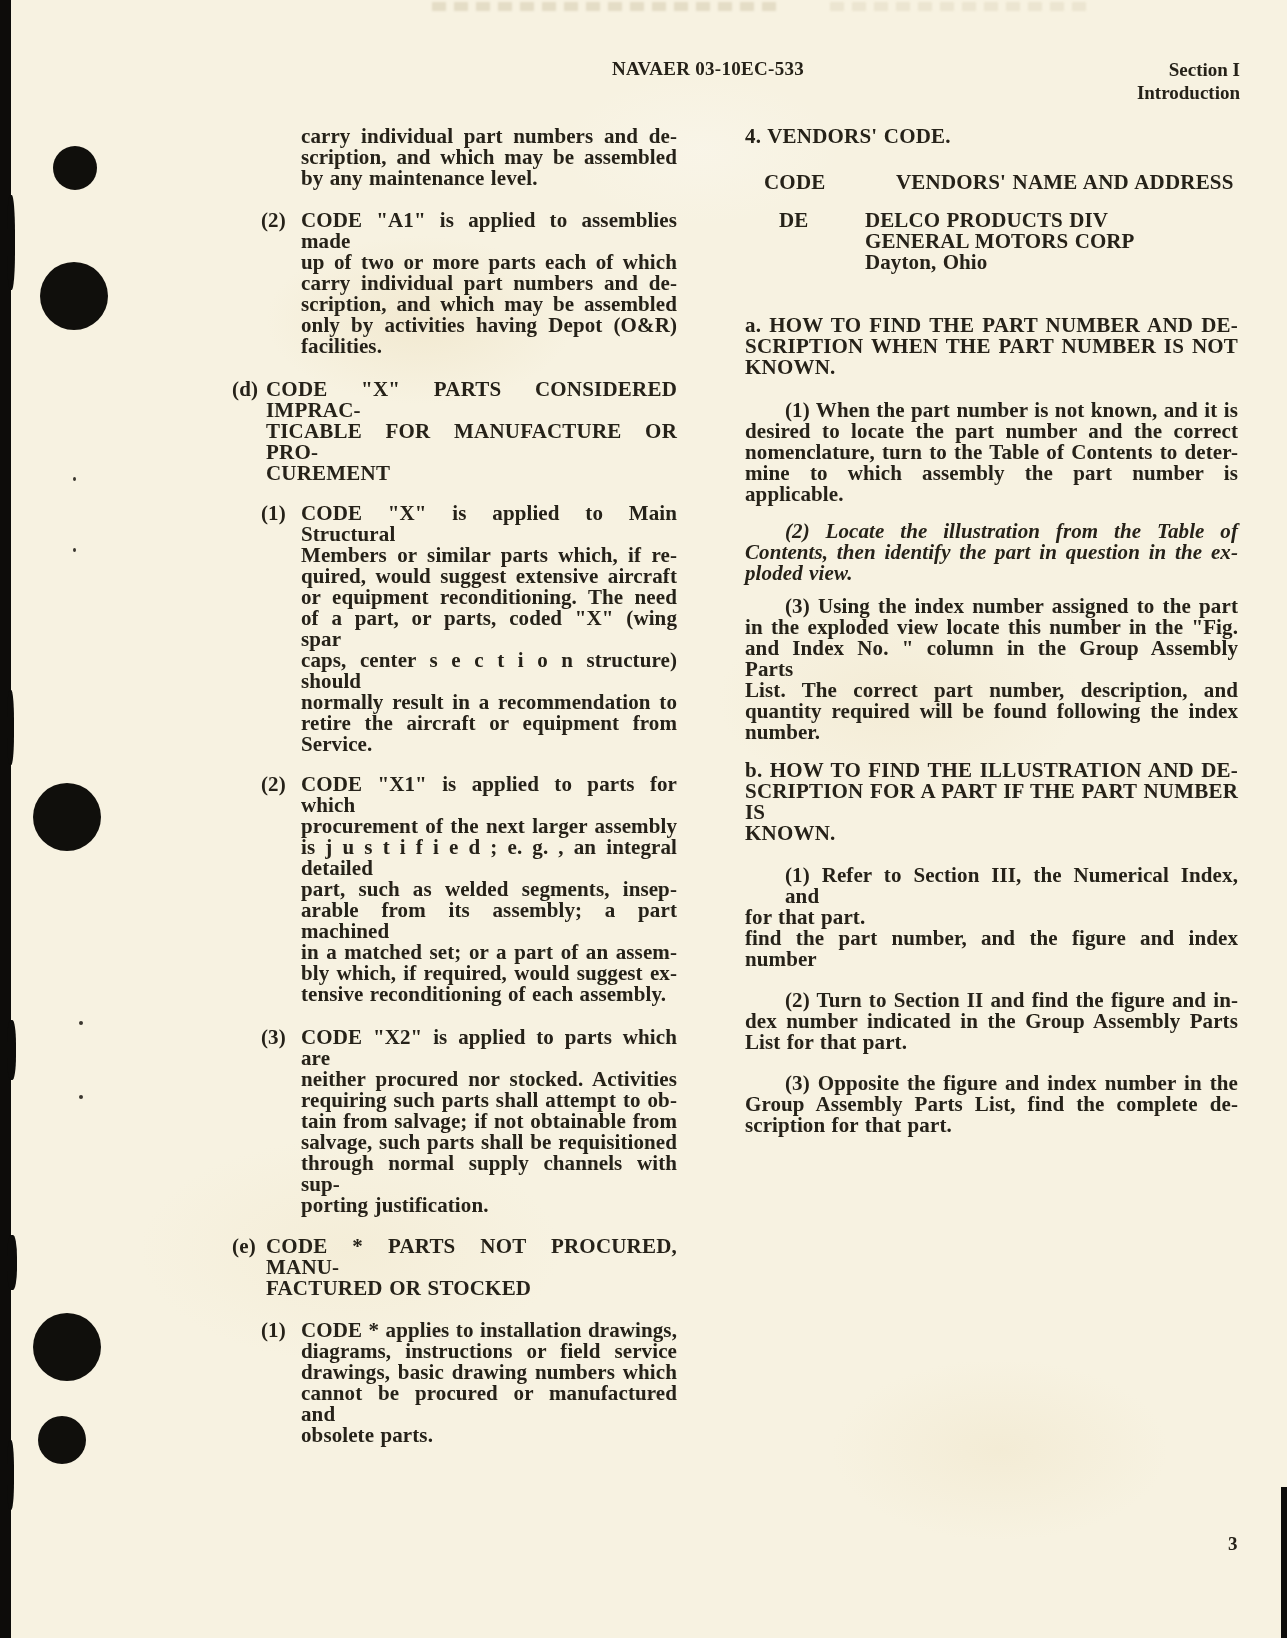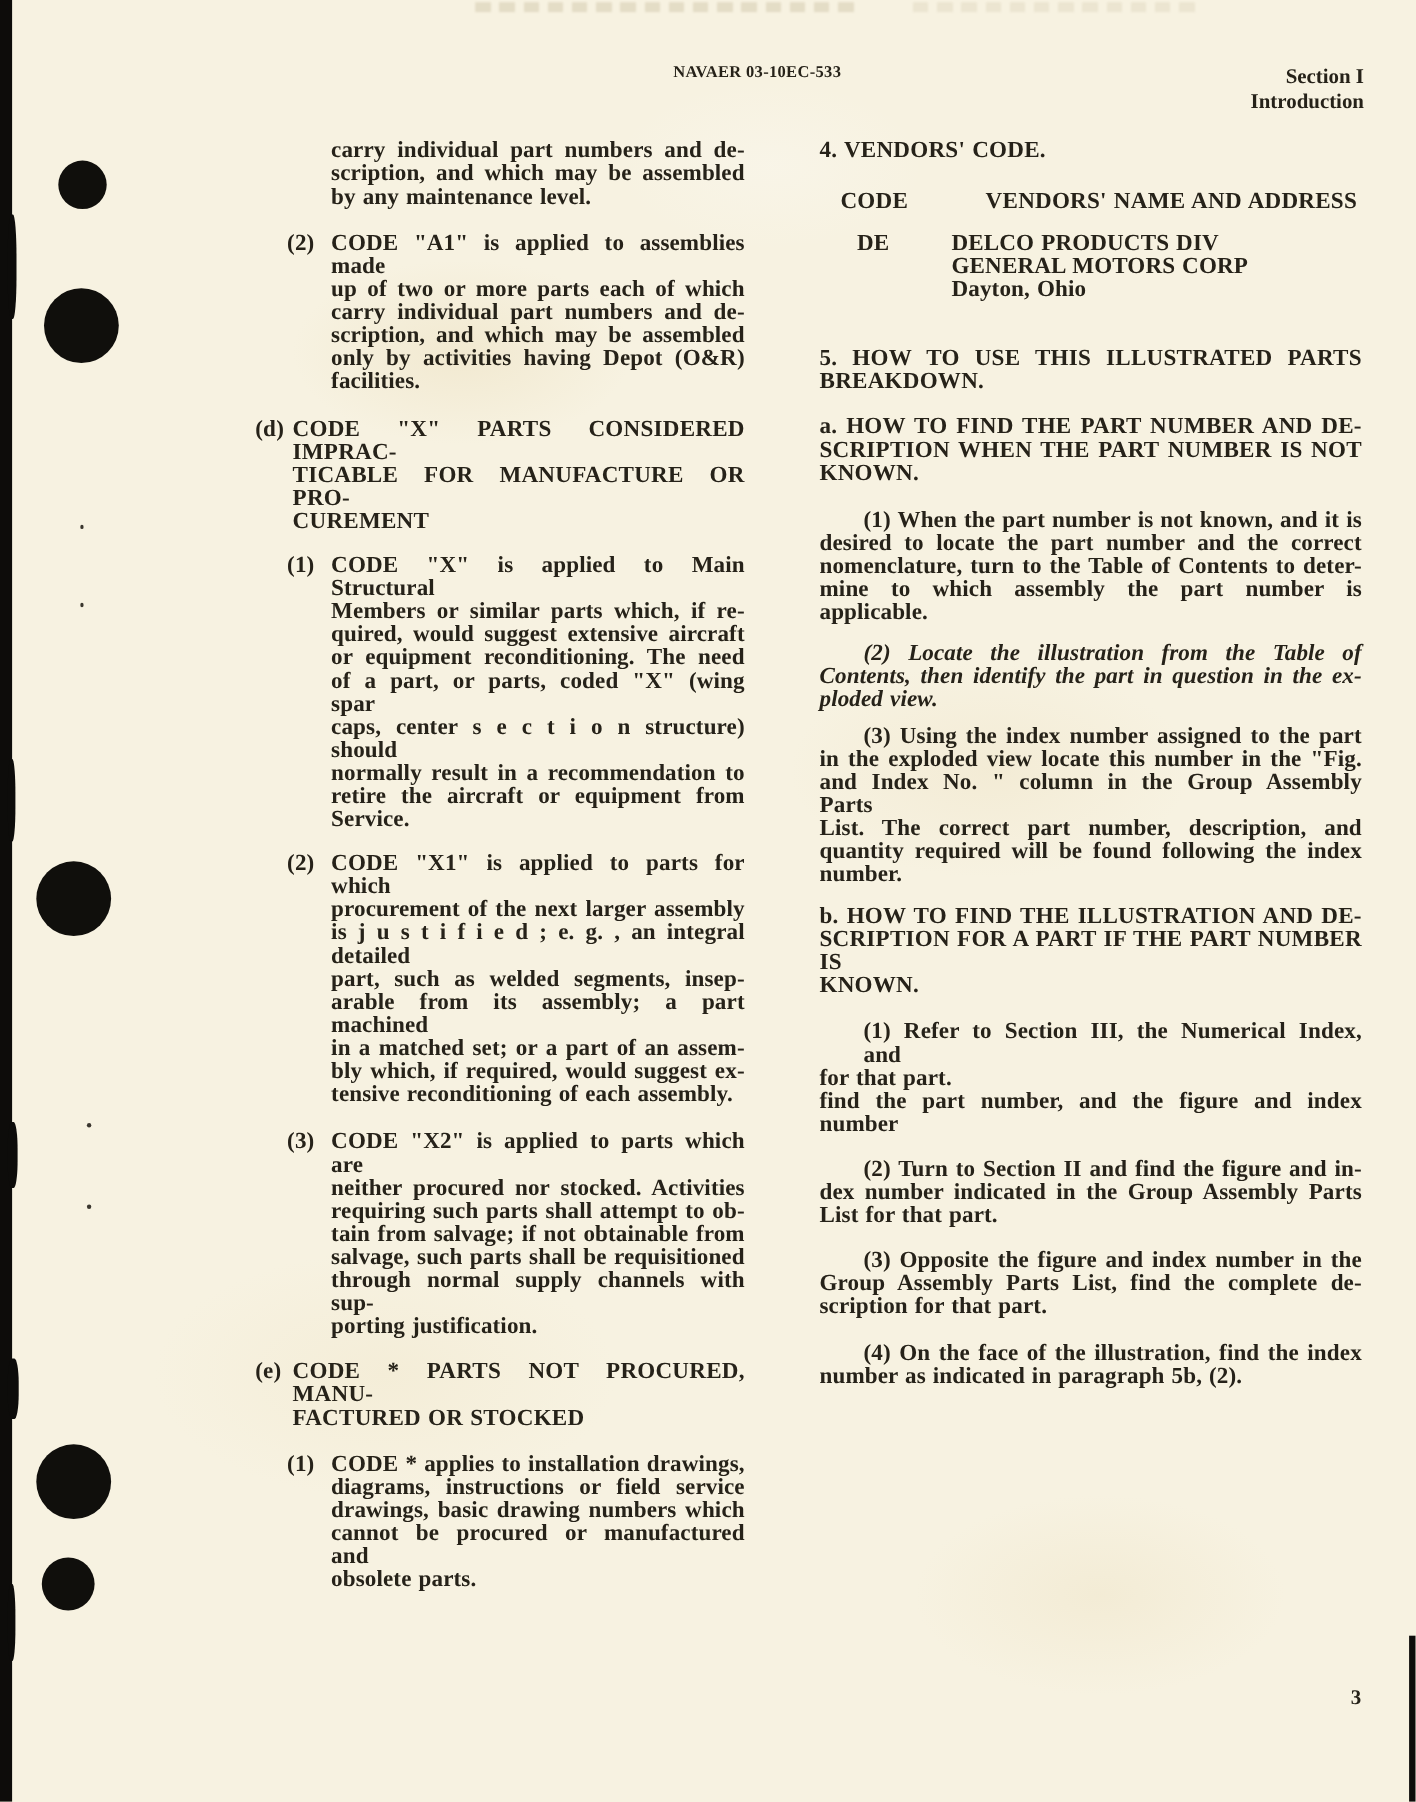--- a/index.html
+++ b/index.html
@@ -42,21 +42,21 @@
   .s2 { left:73px; top:548px;  width:3px; height:4px; }
   .s3 { left:79px; top:1021px; width:4px; height:4px; }
   .s4 { left:79px; top:1095px; width:4px; height:4px; }
   
   .smudge { position:absolute; top:2px; height:9px; filter:blur(1.2px); opacity:.5; pointer-events:none;
     background:repeating-linear-gradient(90deg, rgba(178,164,126,.55) 0 14px, transparent 14px 22px); }
   .sm1 { left:432px; width:345px; }
   .sm2 { left:830px; width:260px; opacity:.3; }
 
   
-  .doc-number { position:absolute; left:612px; top:58px; font-size:15px; letter-spacing:.3px; }
+  .doc-number { position:absolute; left:612px; top:58px; font-size:19px; letter-spacing:.3px; }
   .section-block { position:absolute; top:58px; right:47px; text-align:right; font-size:19px; line-height:23px; }
 
   
   .col { position:absolute; top:126px; font-size:21px; line-height:21px; word-spacing:1px; letter-spacing:.1px; }
   .col-left  { left:230px; width:447px; }
   .col-right { left:745px; width:493px; }
 
   .line { text-align:justify; text-align-last:justify; }
   .line.last { text-align-last:left; }
   .no-just .line, .no-just .line.last { text-align:right; text-align-last:left; }
@@ -237,24 +237,20 @@
 
   <div id="vtRow">
     <span class="vt-code">DE</span>
     <div class="vt-name no-just">
         <div class="line">DELCO PRODUCTS DIV</div>
         <div class="line">GENERAL MOTORS CORP</div>
         <div class="line last">Dayton, Ohio</div>
       </div>
   </div>
 
-  <div id="h5blk" class="caps ls1">
-      <div class="line">5.  HOW TO USE THIS ILLUSTRATED PARTS</div>
-      <div class="line last">BREAKDOWN.</div>
-    </div>
 
   <div id="hA" class="caps">
       <div class="line">a.  HOW TO FIND THE PART NUMBER AND DE-</div>
       <div class="line">SCRIPTION WHEN THE PART NUMBER IS NOT</div>
       <div class="line last">KNOWN.</div>
     </div>
 
   <div id="a1" class="para">
       <div class="line">(1)  When the part number is not known, and it is</div>
       <div class="line">desired to locate the part number and the correct</div>
@@ -289,19 +285,15 @@
   <div id="b2" class="para">
       <div class="line">(2)  Turn to Section II and find the figure and in-</div>
       <div class="line">dex number indicated in the Group Assembly Parts</div>
       <div class="line last">List for that part.</div>
     </div>
   <div id="b3" class="para">
       <div class="line">(3)  Opposite the figure and index number in the</div>
       <div class="line">Group Assembly Parts List, find the complete de-</div>
       <div class="line last">scription for that part.</div>
     </div>
-  <div id="b4" class="para">
-      <div class="line">(4)  On the face of the illustration, find the index</div>
-      <div class="line last">number as indicated in paragraph 5b,  (2).</div>
-    </div>
 </div>
 
 <div class="page-number">3</div>
 
 </body></html>

